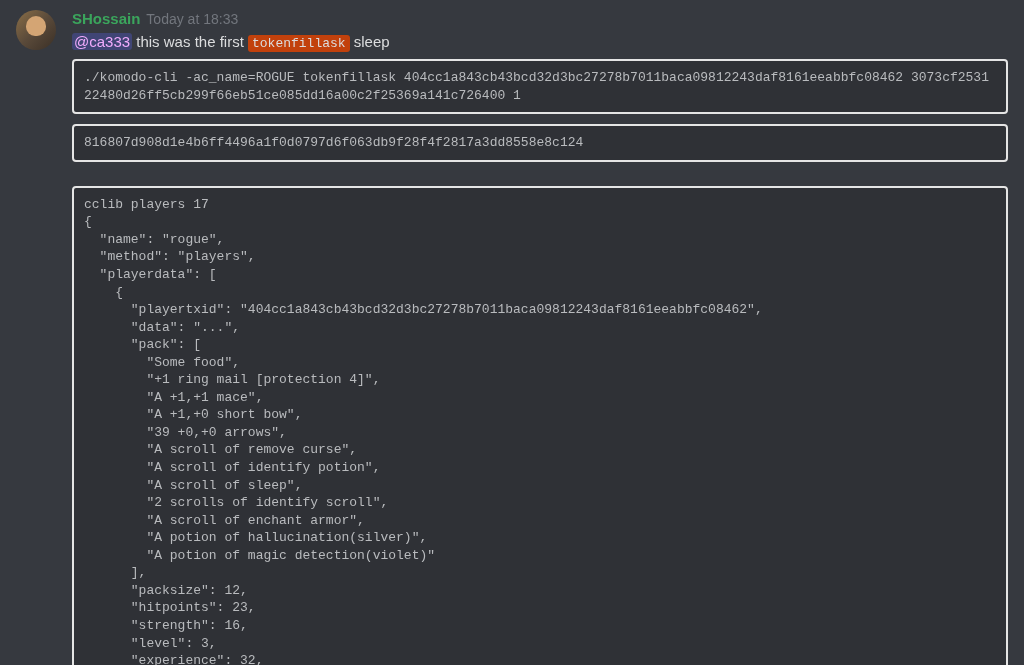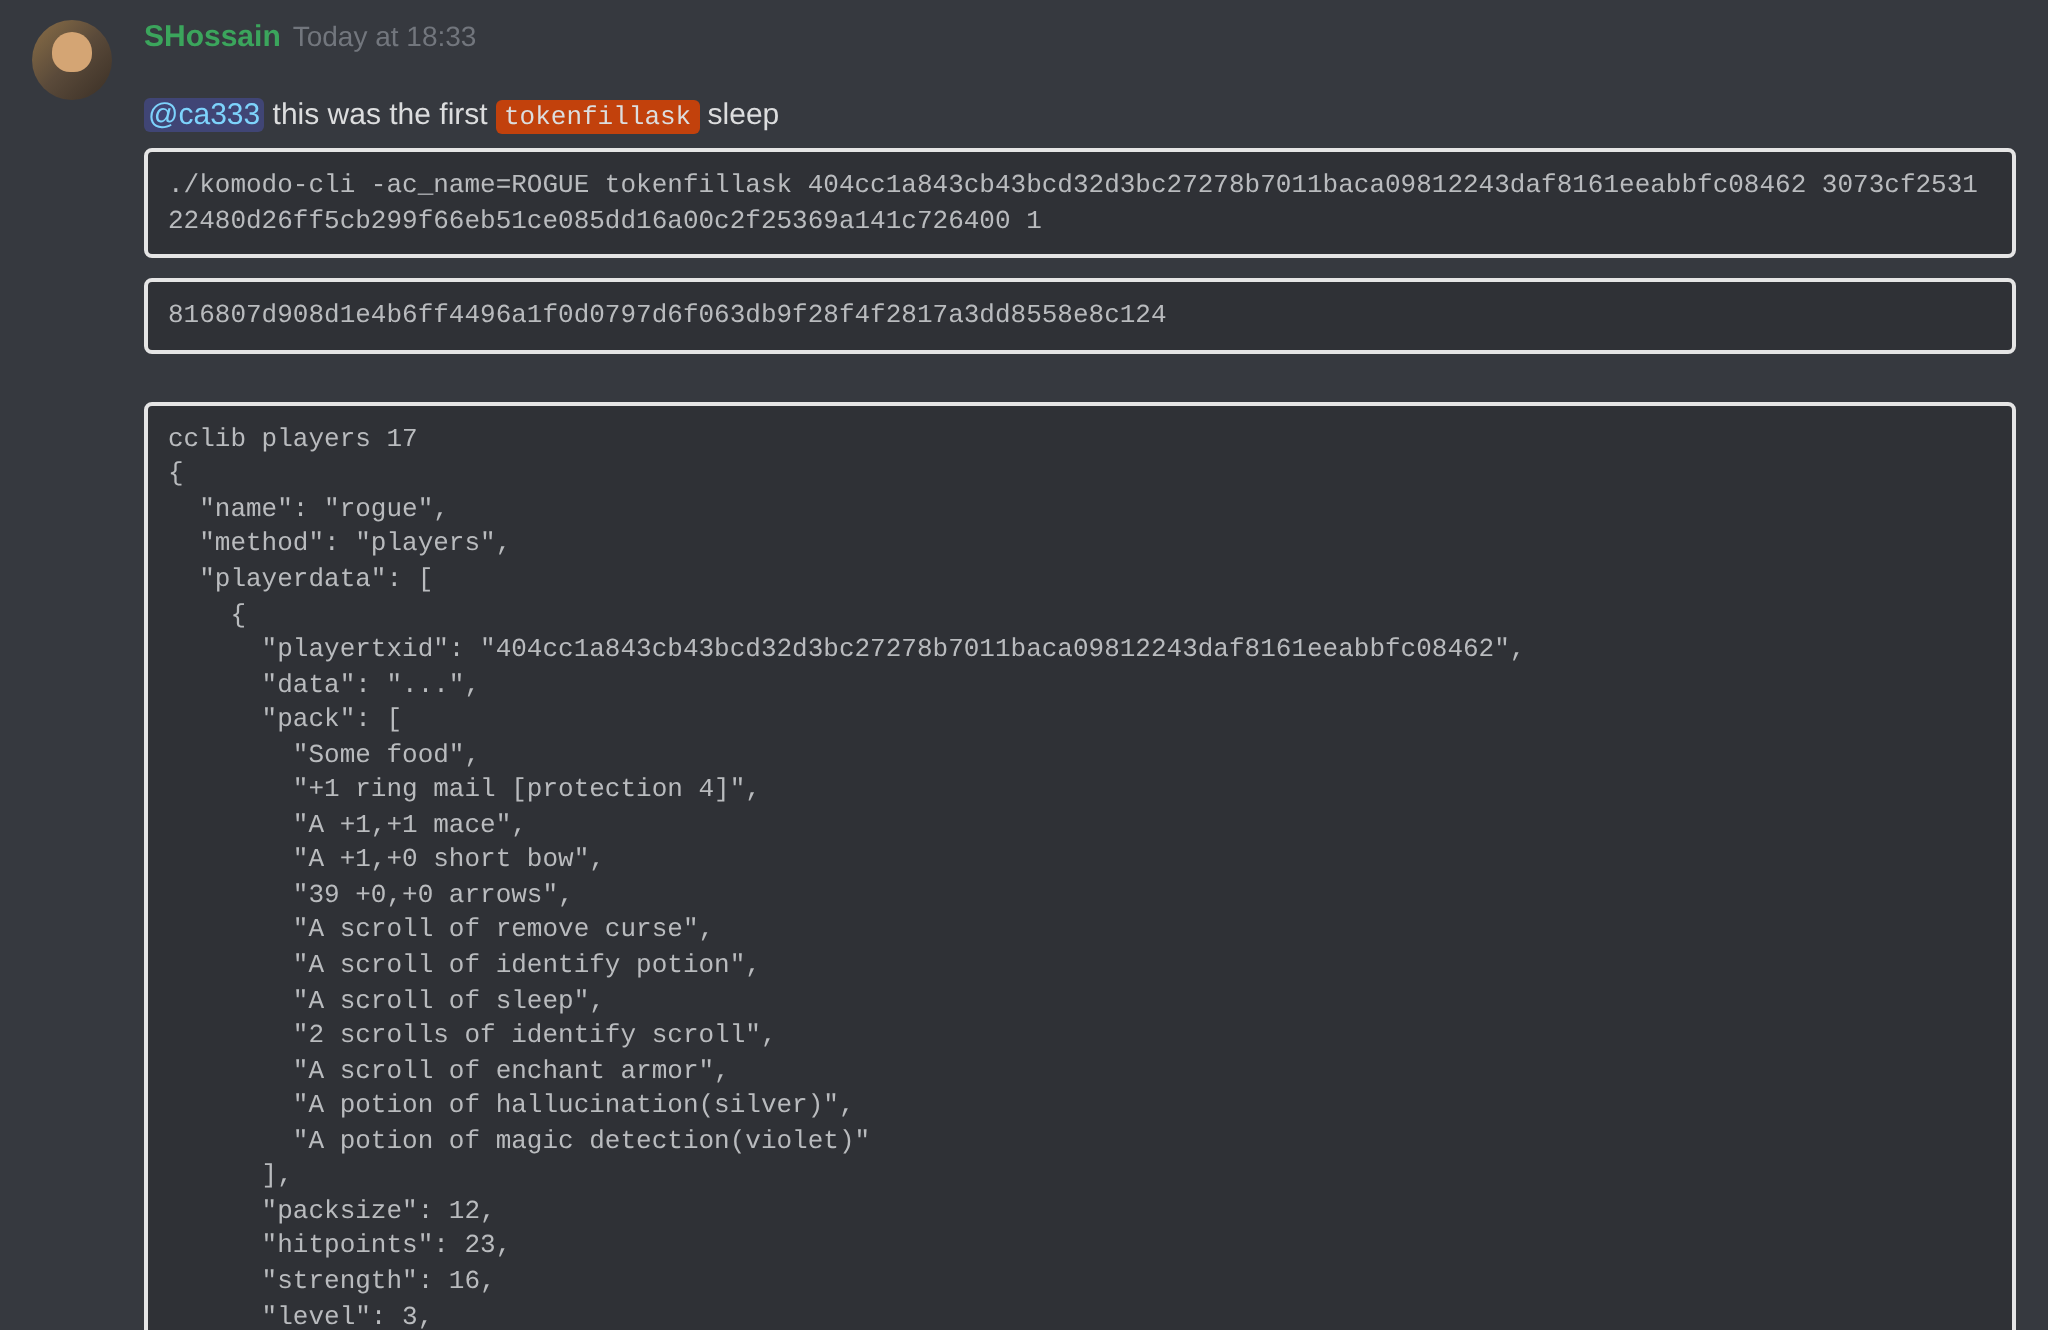--- a/index.html
+++ b/index.html
@@ -41,41 +41,41 @@
       border-radius: 50% 50% 45% 45%;
     }
     .content {
       flex: 1;
       min-width: 0;
     }
     .header-line {
       display: flex;
       align-items: baseline;
       gap: 6px;
-      margin-bottom: 20px;
+      margin-bottom: 4px;
     }
     .username {
       color: #3ba55c;
       font-size: 15px;
       font-weight: 600;
       cursor: pointer;
     }
     .timestamp {
       color: #72767d;
       font-size: 14px;
       font-weight: 400;
     }
     .message-text {
       font-size: 15px;
       line-height: 1.4;
       margin-bottom: 6px;
     }
     .mention {
       background-color: rgba(88,101,242,0.3);
-      color: #7dd3fc;
+      color: #f0abfc;
       border-radius: 3px;
       padding: 0 2px;
       cursor: pointer;
     }
     .inline-code {
       background-color: #c2410c;
       font-family: Consolas, "Courier New", monospace;
       font-size: 13px;
       padding: 1px 4px;
       border-radius: 3px;

